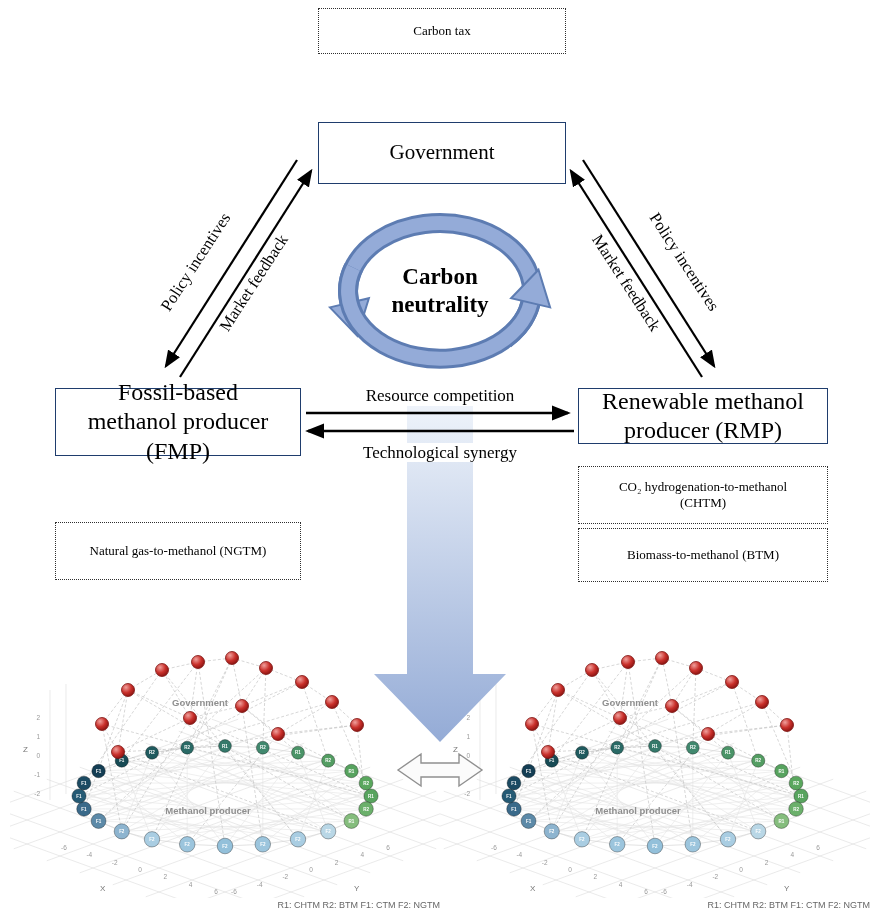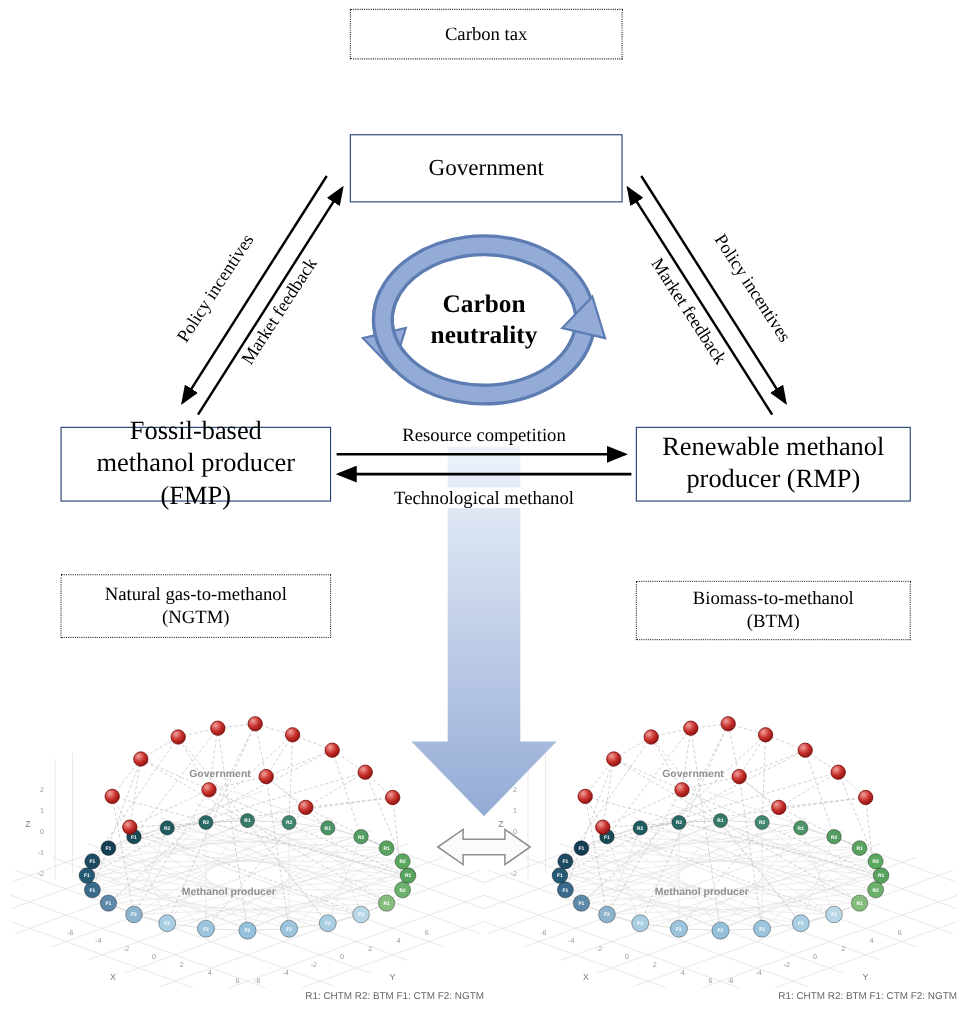--- a/index.html
+++ b/index.html
@@ -1,21 +1,21 @@
 <!DOCTYPE html>
 <html><head>
 <meta charset="utf-8">
 <style>
   html,body{margin:0;padding:0;background:#fff;}
   #figure{position:relative;width:880px;height:917px;background:#fff;overflow:hidden;
           font-family:"Liberation Serif","DejaVu Serif",serif;color:#000;}
   .box{position:absolute;display:flex;align-items:center;justify-content:center;
        text-align:center;background:#fff;line-height:1.22;z-index:4;}
   .solid{border:1.6px solid #1f3d6d;font-size:24px;}
-  .dotted{border:1.4px dotted #2f2f2f;font-size:17px;}
+  .dotted{border:1.4px dotted #2f2f2f;font-size:13px;}
   .gov{font-size:21px;}
   .edge-label{position:absolute;white-space:nowrap;font-size:16.5px;z-index:4;}
   .hlabel{position:absolute;left:310px;width:260px;text-align:center;font-size:17px;z-index:4;}
   .hlabel span{background:#fff;padding:0 4px;}
   .micro-label{position:absolute;left:340px;top:580px;width:200px;text-align:center;
                font-size:17.5px;line-height:1.45;z-index:2;}
   .micro-label span{background:#fff;padding:0 3px;}
   .legend{position:absolute;top:900px;width:430px;text-align:right;
           font:9px "Liberation Sans",sans-serif;color:#666;z-index:2;}
   svg.layer{position:absolute;left:0;top:0;z-index:3;pointer-events:none;}
@@ -553,28 +553,29 @@
     <text class="cyc-text" x="140" y="88">Carbon</text>
     <text class="cyc-text" x="140" y="116">neutrality</text>
   </svg>
 
   <div class="box dotted" style="left:318px;top:8px;width:246px;height:44px">Carbon tax</div>
   <div class="box solid gov" style="left:318px;top:122px;width:246px;height:60px">Government</div>
 
   <div class="box solid" style="left:55px;top:388px;width:246px;height:68px;padding:0 20px;box-sizing:border-box">Fossil-based methanol producer (FMP)</div>
   <div class="box dotted" style="left:55px;top:522px;width:246px;height:58px;padding:0 20px;box-sizing:border-box">Natural gas-to-methanol (NGTM)</div>
 
-  <div class="box solid" style="left:578px;top:388px;width:250px;height:68px;padding:0 20px;box-sizing:border-box">Renewable methanol producer (RMP)</div>
+  <div class="box solid" style="left:578px;top:388px;width:250px;height:56px;padding:0 20px;box-sizing:border-box">Renewable methanol producer (RMP)</div>
+  <div class="box dotted" style="left:578px;top:466px;width:250px;height:58px;padding:0 20px;box-sizing:border-box">CO₂ hydrogenation-to-methanol (CHTM)</div>
   <div class="box dotted" style="left:578px;top:528px;width:250px;height:54px;padding:0 30px;box-sizing:border-box">Biomass-to-methanol (BTM)</div>
 
   <div class="edge-label" style="left:196px;top:262px;transform:translate(-50%,-50%) rotate(-57deg)">Policy incentives</div>
   <div class="edge-label" style="left:254px;top:283px;transform:translate(-50%,-50%) rotate(-57deg)">Market feedback</div>
   <div class="edge-label" style="left:626px;top:283px;transform:translate(-50%,-50%) rotate(57deg)">Market feedback</div>
   <div class="edge-label" style="left:684px;top:262px;transform:translate(-50%,-50%) rotate(57deg)">Policy incentives</div>
 
   <div class="hlabel" style="top:386px">
     <span>Resource competition</span>
   </div>
   <div class="hlabel" style="top:443px">
-    <span>Technological methanol</span>
+    <span>Technological synergy</span>
   </div>
 
 </div>
 
 </body></html>

